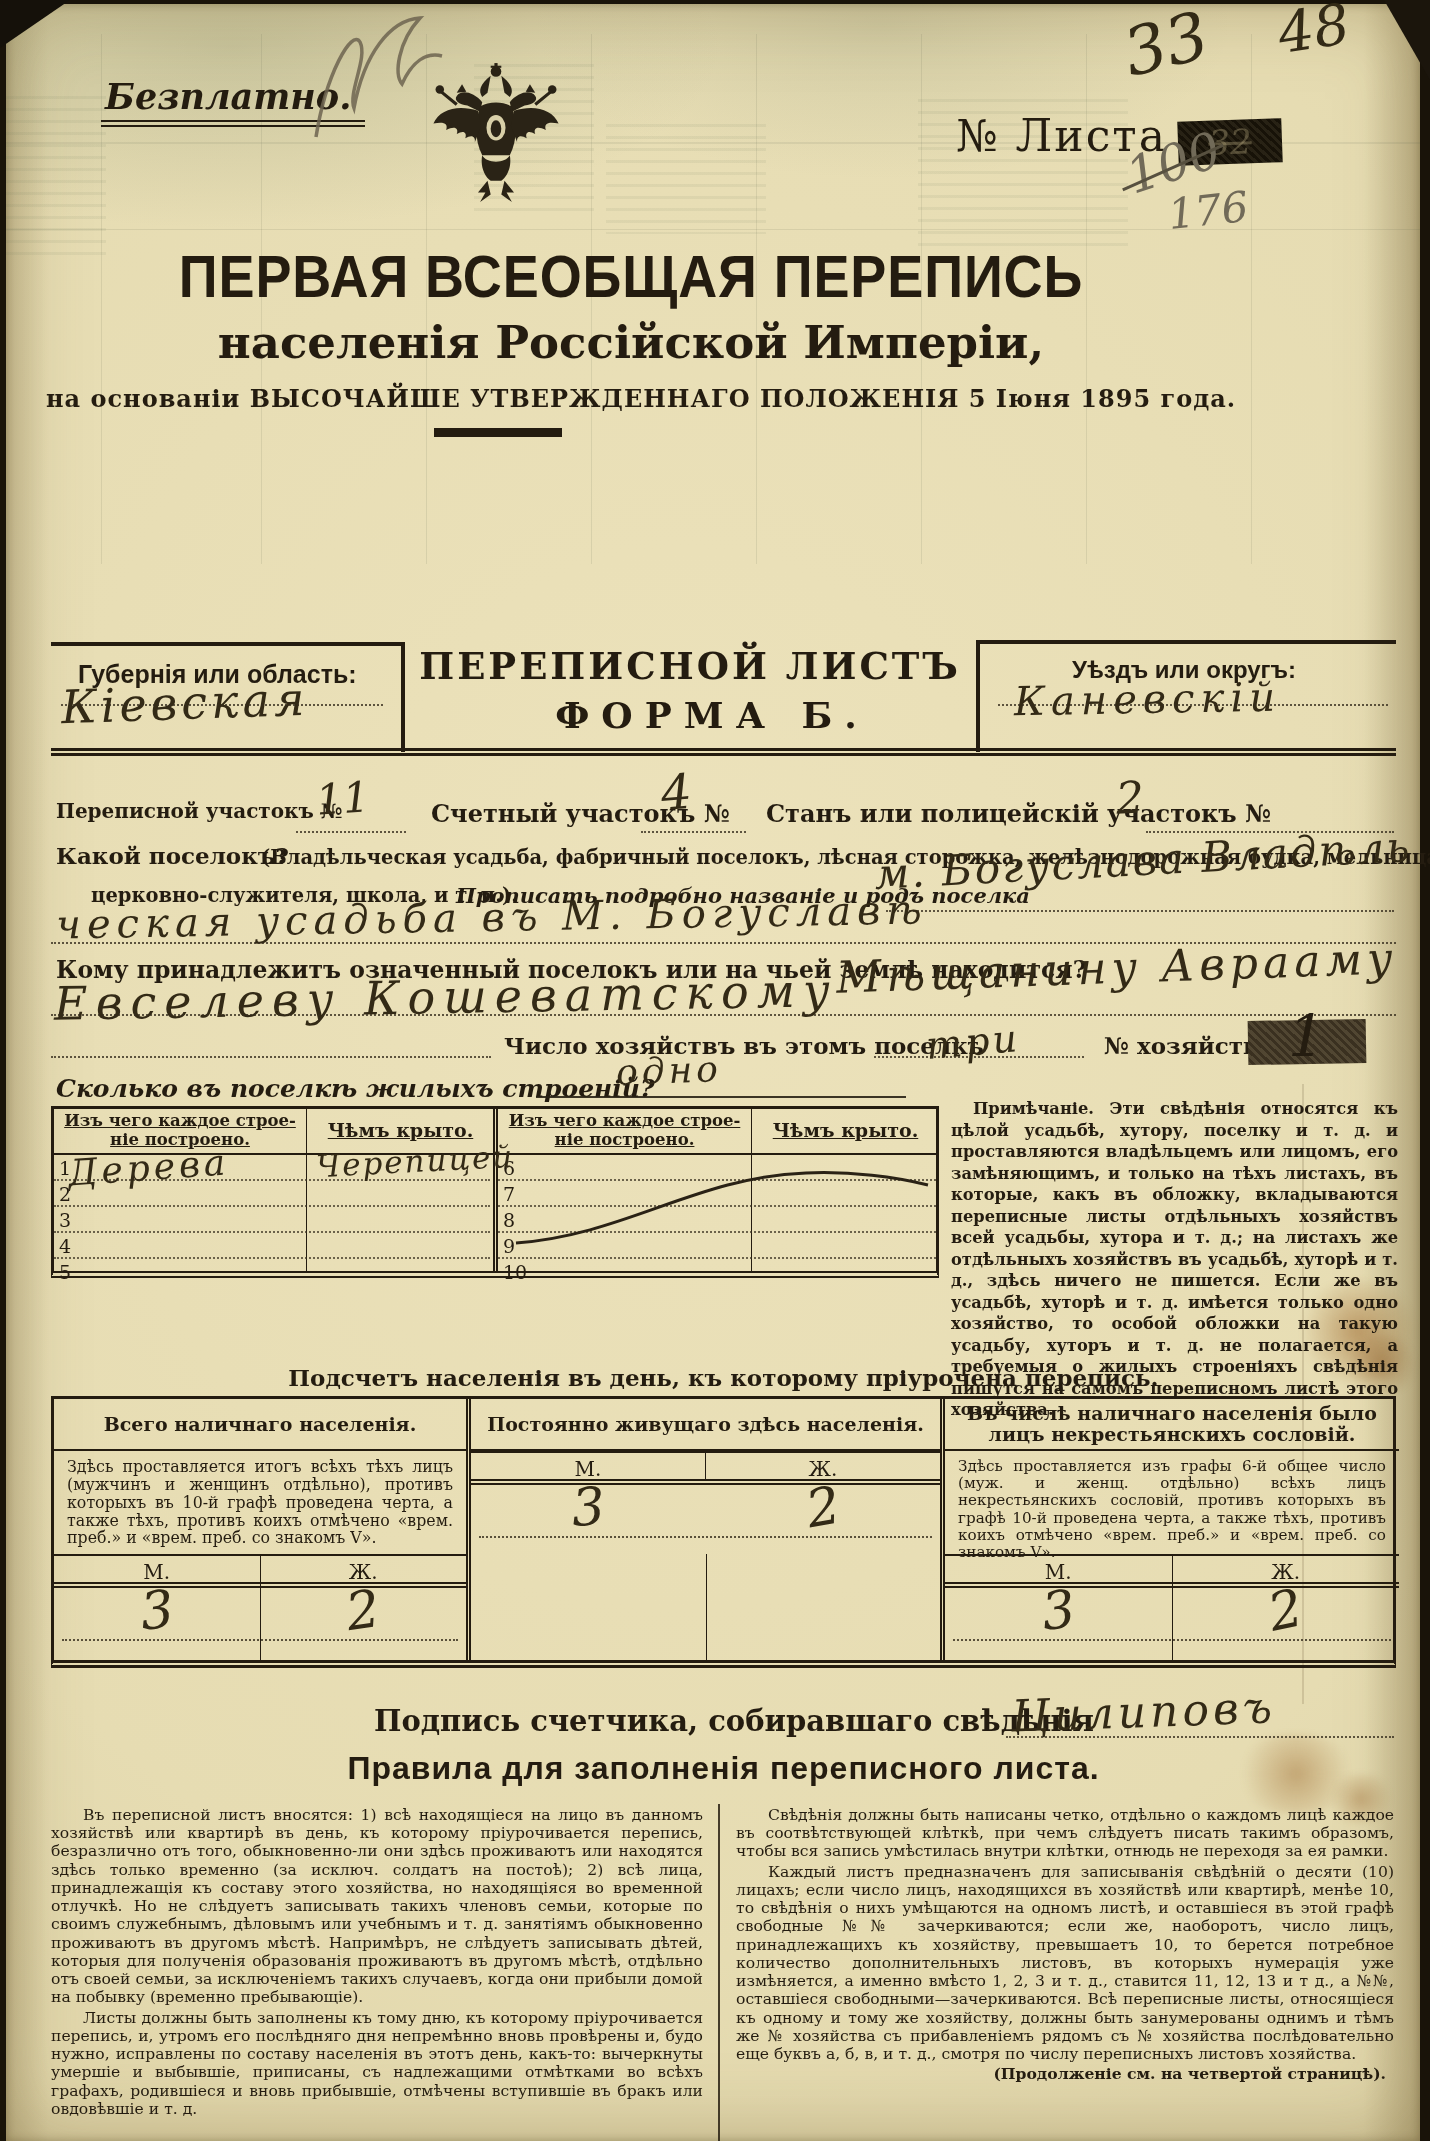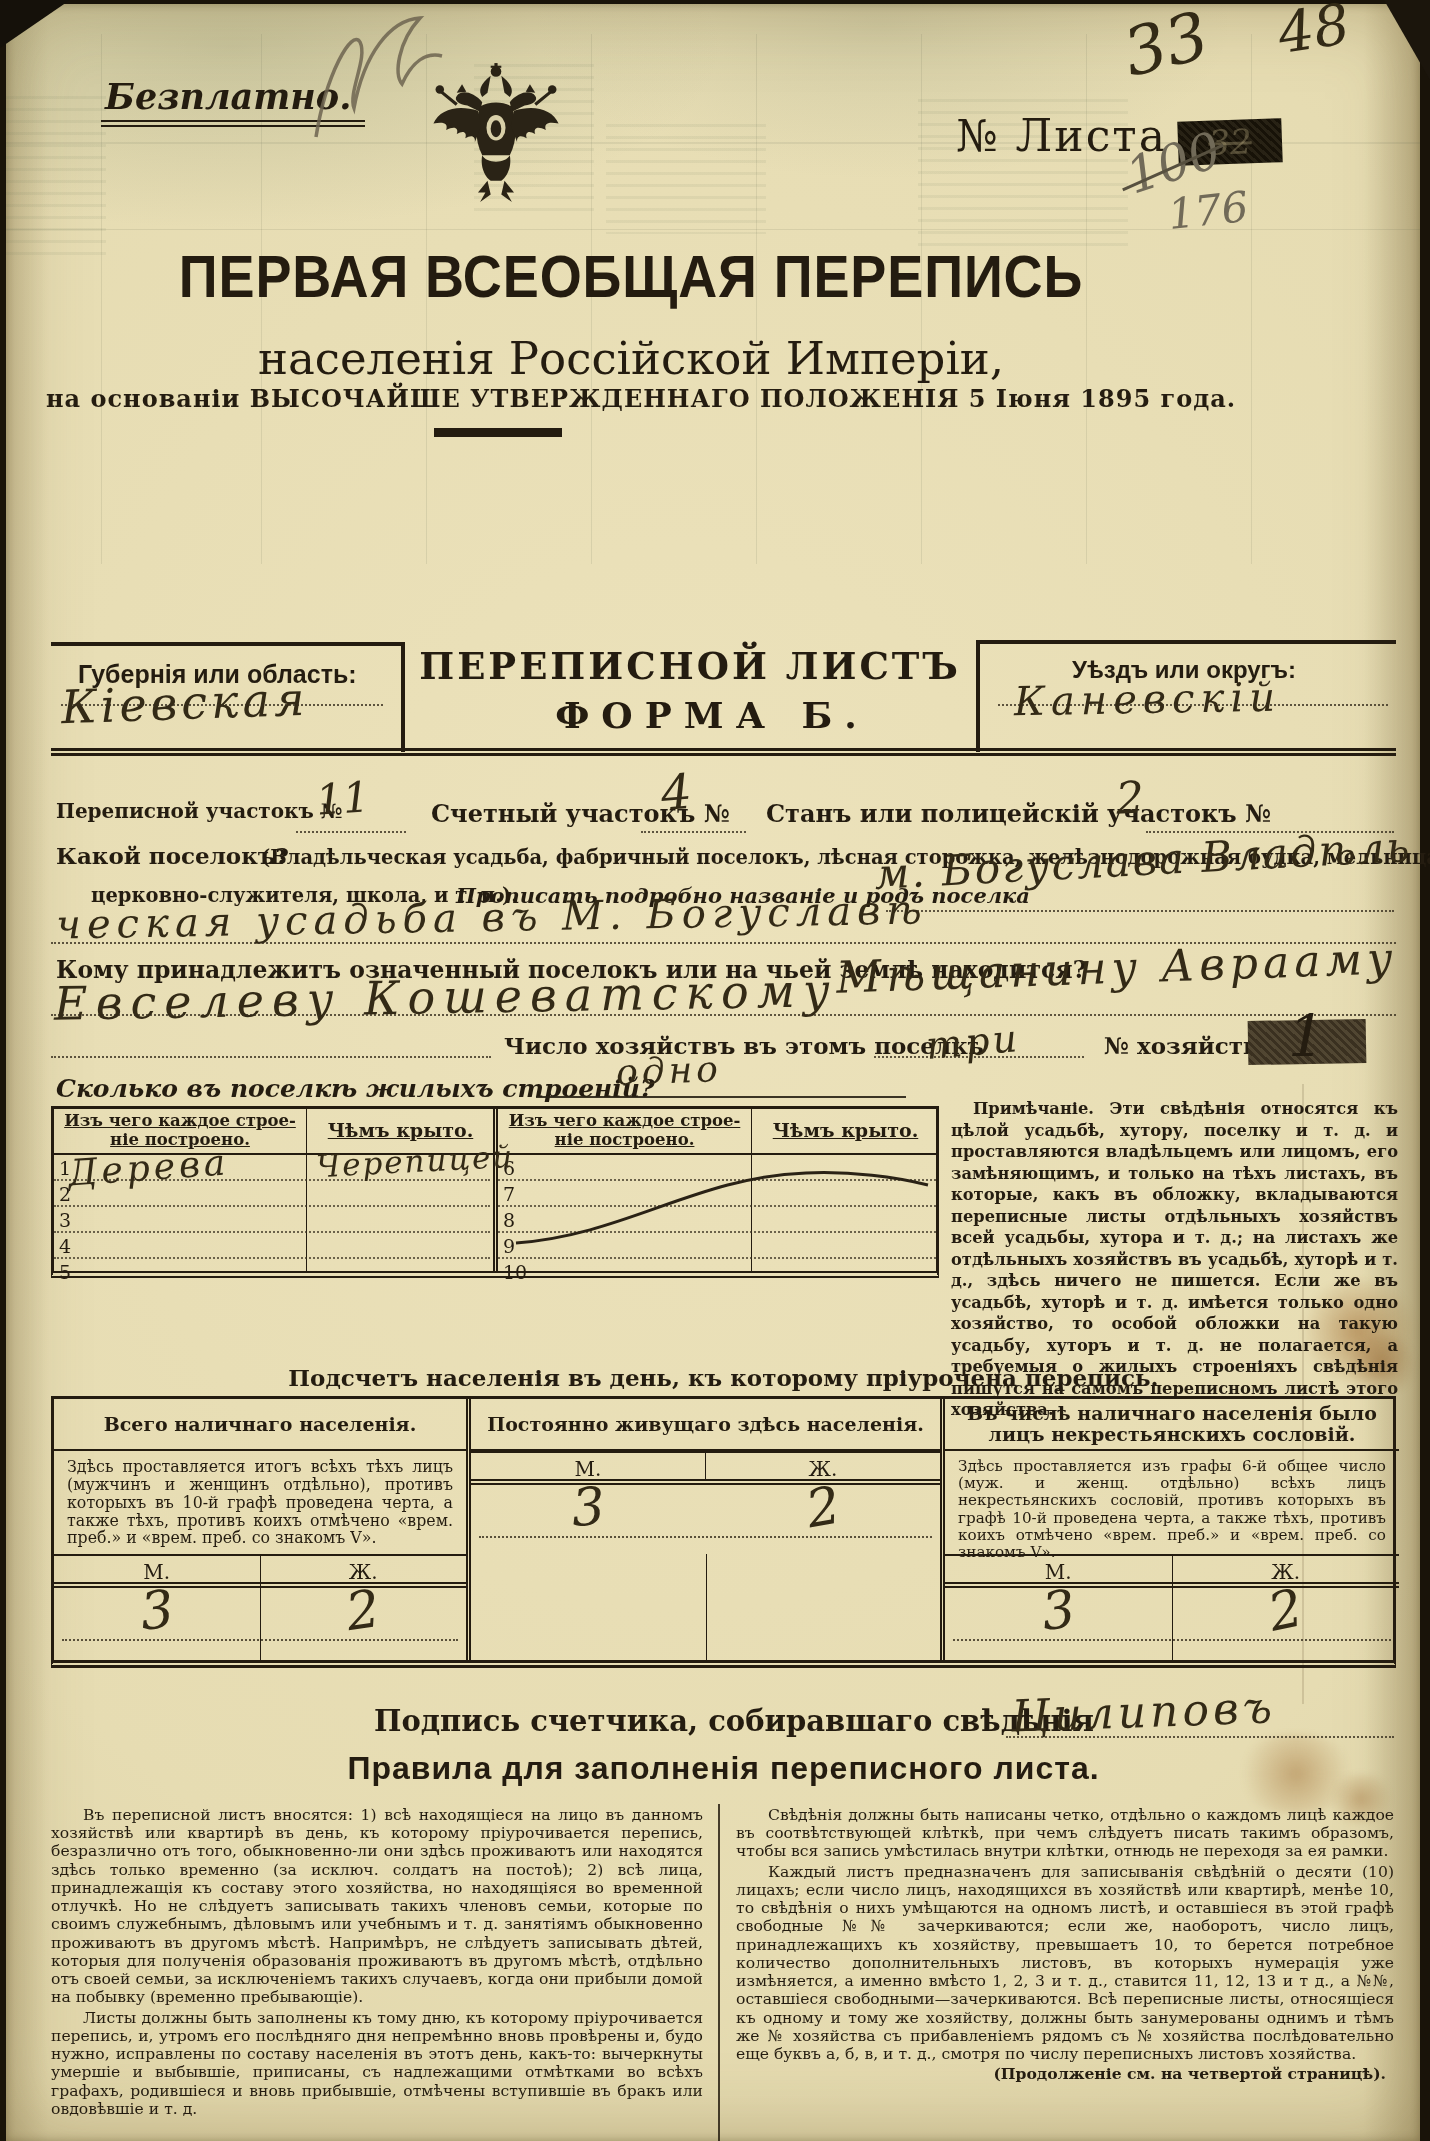--- a/index.html
+++ b/index.html
@@ -117,21 +117,21 @@
        display:flex;align-items:center;justify-content:center;">
     <span class="hw" style="font-size:34px;color:rgba(200,185,140,.33);text-decoration:line-through;">32</span>
   </div>
   <div class="abs hw" style="left:1118px;top:2px;font-size:66px;transform:rotate(-14deg);">33</div>
   <div class="abs hw" style="left:1272px;top:-8px;font-size:56px;transform:rotate(-9deg);">48</div>
   <div class="abs hw pencil" style="left:1120px;top:130px;font-size:50px;transform:rotate(-18deg);">100</div>
   <div class="abs" style="left:1112px;top:162px;width:110px;height:3px;background:#57503f;transform:rotate(-24deg);"></div>
   <div class="abs hw pencil" style="left:1162px;top:182px;font-size:42px;transform:rotate(-6deg);">176</div>
 
   <div class="abs sans ctr nw" style="left:40px;top:238px;width:1170px;font-size:60px;font-weight:700;letter-spacing:1px;transform:scaleX(.9);">ПЕРВАЯ ВСЕОБЩАЯ ПЕРЕПИСЬ</div>
-  <div class="abs serif ctr nw" style="left:40px;top:328px;width:1170px;font-size:45px;">населенія Россійской Имперіи,</div>
+  <div class="abs serif ctr nw" style="left:40px;top:312px;width:1170px;font-size:45px;font-weight:bold;">населенія Россійской Имперіи,</div>
   <div class="abs serif ctr nw" style="left:40px;top:380px;width:1170px;font-size:24px;font-weight:600;letter-spacing:1px;">на основаніи ВЫСОЧАЙШЕ УТВЕРЖДЕННАГО ПОЛОЖЕНІЯ 5 Іюня 1895 года.</div>
   <div class="abs" style="left:428px;top:424px;width:128px;height:9px;background:#241c10;"></div>
 
   <div class="abs" style="left:45px;top:638px;width:352px;border-top:4px solid #241c10;"></div>
   <div class="abs" style="left:395px;top:638px;height:110px;border-left:4px solid #241c10;"></div>
   <div class="abs sans nw" style="left:72px;top:656px;font-size:25px;font-weight:700;">Губернія или область:</div>
   <div class="abs hw" style="left:55px;top:672px;font-size:46px;letter-spacing:4px;transform:rotate(-2deg);">Кіевская</div>
   <div class="abs dot" style="left:55px;top:700px;width:322px;"></div>
   <div class="abs serif ctr nw" style="left:400px;top:640px;width:568px;font-size:37px;font-weight:700;letter-spacing:3px;">ПЕРЕПИСНОЙ ЛИСТЪ</div>
   <div class="abs serif ctr nw" style="left:400px;top:690px;width:568px;font-size:36px;font-weight:700;letter-spacing:12px;padding-left:44px;">ФОРМА Б.</div>

